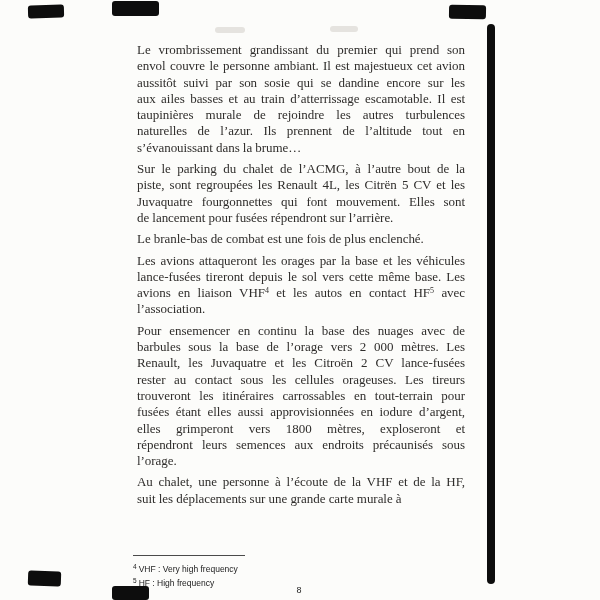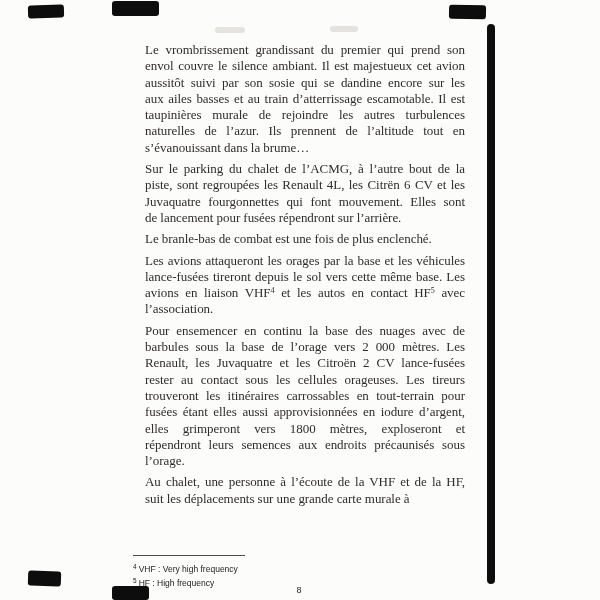--- a/index.html
+++ b/index.html
@@ -16,21 +16,21 @@
   }
   
   .text-block {
     position: absolute;
     left: 133px; top: 42px; width: 332px;
     color: #2f2d2b;
     font-size: 13px;
     line-height: 16.3px;
     letter-spacing: -0.05px;
   }
-  .paragraph { margin: 0 0 5px 12px; }
+  .paragraph { margin: 0 0 5px 4px; }
   .line {
     height: 16.3px;
     overflow: hidden;
     text-align: justify;
     text-align-last: justify;
     white-space: normal;
   }
   .line.last { text-align-last: left; }
   sup.fnref {
     font-size: 8px;
@@ -88,30 +88,30 @@
   <div class="mark tr"></div>
   <div class="mark rb"></div>
   <div class="mark b1"></div>
   <div class="mark b2"></div>
   <div class="smudge s1"></div>
   <div class="smudge s2"></div>
 
   <main class="text-block" id="text-block">
       <div class="paragraph">
         <div class="line">Le vrombrissement grandissant du premier qui prend son</div>
-        <div class="line">envol couvre le silence ambiant. Il est majestueux cet avion</div>
+        <div class="line">envol couvre le personne ambiant. Il est majestueux cet avion</div>
         <div class="line">aussitôt suivi par son sosie qui se dandine encore sur les</div>
         <div class="line">aux ailes basses et au train d’atterrissage escamotable. Il est</div>
         <div class="line">taupinières murale de rejoindre les autres turbulences</div>
         <div class="line">naturelles de l’azur. Ils prennent de l’altitude tout en</div>
         <div class="line last">s’évanouissant dans la brume…</div>
       </div>
       <div class="paragraph">
         <div class="line">Sur le parking du chalet de l’ACMG, à l’autre bout de la</div>
-        <div class="line">piste, sont regroupées les Renault 4L, les Citrën 6 CV et les</div>
+        <div class="line">piste, sont regroupées les Renault 4L, les Citrën 5 CV et les</div>
         <div class="line">Juvaquatre fourgonnettes qui font mouvement. Elles sont</div>
         <div class="line last">de lancement pour fusées répendront sur l’arrière.</div>
       </div>
       <div class="paragraph">
         <div class="line last">Le branle-bas de combat est une fois de plus enclenché.</div>
       </div>
       <div class="paragraph">
         <div class="line">Les avions attaqueront les orages par la base et les véhicules</div>
         <div class="line">lance-fusées tireront depuis le sol vers cette même base. Les</div>
         <div class="line">avions en liaison VHF<sup class="fnref">4</sup> et les autos en contact HF<sup class="fnref">5</sup> avec</div>

